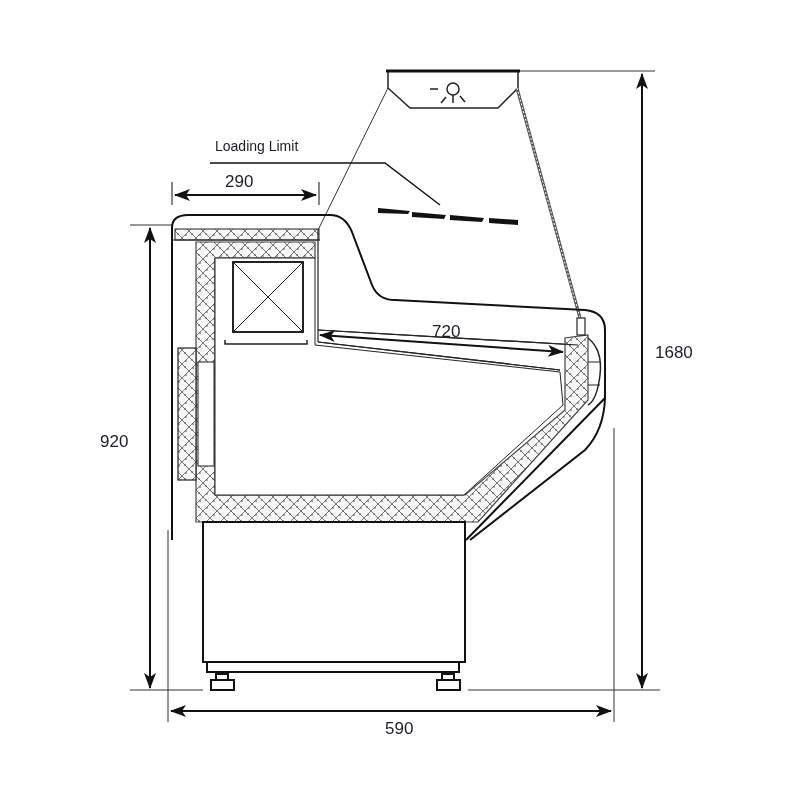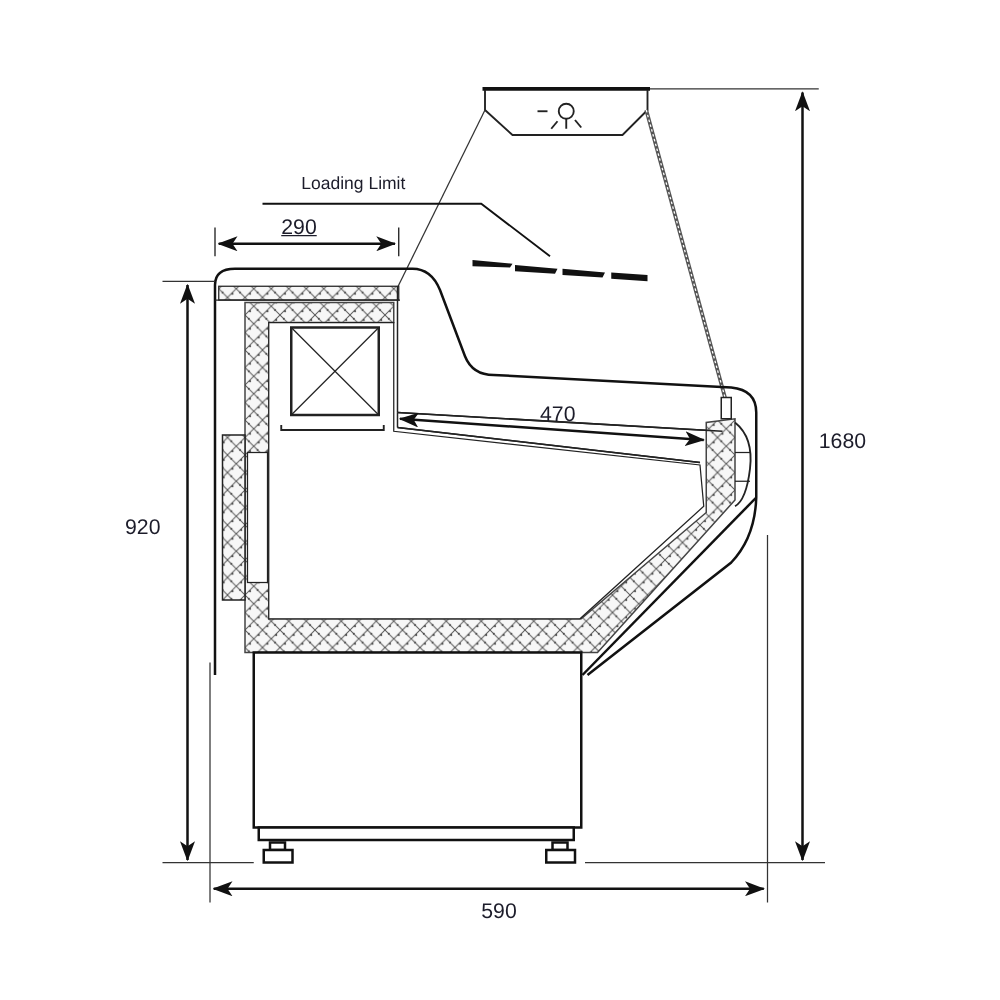--- a/index.html
+++ b/index.html
@@ -118,18 +118,18 @@
   <g>
     <line x1="642" y1="74" x2="642" y2="688" stroke="#111" stroke-width="2" marker-start="url(#arrBig)" marker-end="url(#arrBig)"></line>
   </g>
   <g>
     <line x1="168" y1="530" x2="168" y2="722" stroke="#333" stroke-width="1"></line>
     <line x1="614" y1="428" x2="614" y2="722" stroke="#333" stroke-width="1"></line>
     <line x1="171" y1="711" x2="611" y2="711" stroke="#111" stroke-width="2" marker-start="url(#arrBig)" marker-end="url(#arrBig)"></line>
   </g>
 </svg>
 
-<div class="lbl loading" style="left:215px; top:138px;margin-left:26px;">Loading Limit</div>
-<div class="lbl dim" style="left:225px; top:172px;text-decoration:underline;">290</div>
-<div class="lbl dim" style="left:432px; top:322px;">470</div>
-<div class="lbl dim" style="left:100px; top:412px;">920</div>
+<div class="lbl loading" style="left:215px; top:138px;">Loading Limit</div>
+<div class="lbl dim" style="left:225px; top:172px;">290</div>
+<div class="lbl dim" style="left:432px; top:322px;">720</div>
+<div class="lbl dim" style="left:100px; top:432px;">920</div>
 <div class="lbl dim" style="left:655px; top:343px;">1680</div>
 <div class="lbl dim" style="left:385px; top:719px;">590</div>
 
 </body></html>

